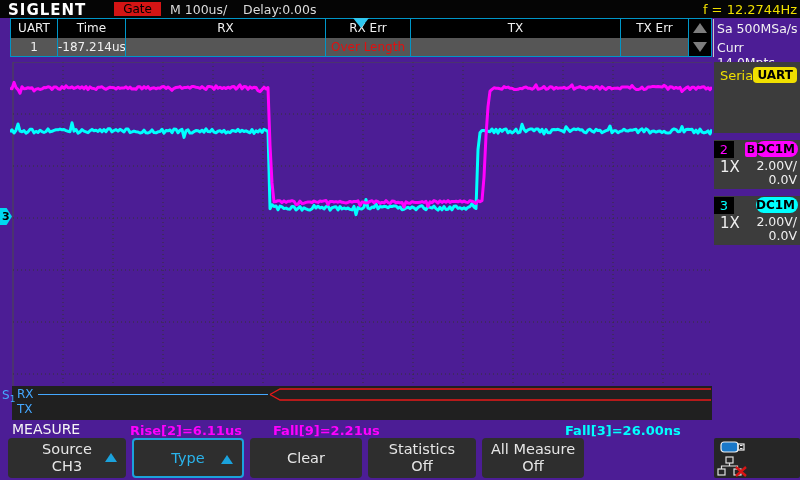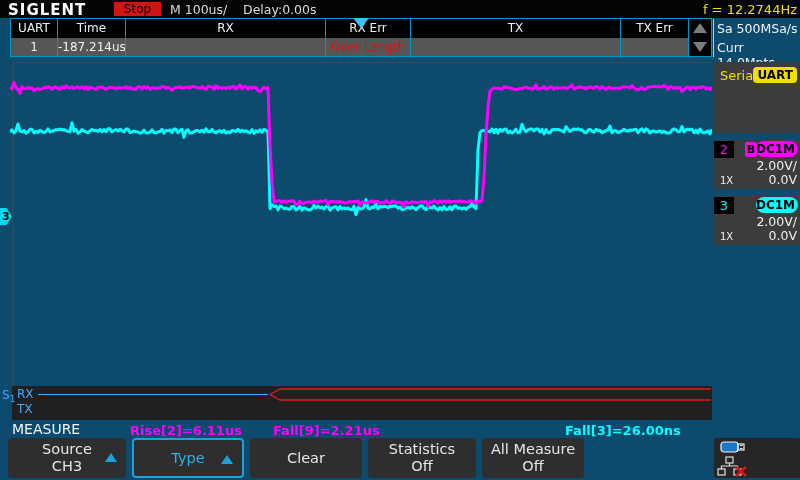--- a/index.html
+++ b/index.html
@@ -1,16 +1,16 @@
 <!DOCTYPE html>
 <html><head>
 <meta charset="utf-8">
 <style>
   html,body{margin:0;padding:0;background:#000;}
-  .screen{position:relative;width:800px;height:480px;background:#0c4a6e;overflow:hidden;
+  .screen{position:relative;width:800px;height:480px;background:#4c1d95;overflow:hidden;
           font-family:"DejaVu Sans", sans-serif;}
   .abs{position:absolute;}
 
   
   .topbar{left:0;top:0;width:800px;height:18px;background:#050505;}
   .logo{left:8px;top:1px;color:#fff;font-weight:bold;font-size:15px;letter-spacing:1px;}
   .runstate{left:114px;top:2px;width:47px;height:14px;background:#d41414;color:#000;
             font-size:12px;text-align:center;line-height:14px;}
   .tbtext{top:2px;color:#dcdcdc;font-size:12.5px;}
   .tbfreq{right:3px;top:2px;color:#f0e000;font-size:13px;}
@@ -42,21 +42,21 @@
   .serial-lbl{left:6px;top:6px;color:#f0e000;font-size:13px;position:absolute;}
   .serial-badge{right:3px;top:5px;background:#f0e000;color:#000;font-size:12px;font-weight:bold;
                 padding:1px 4px;border-radius:4px;position:absolute;}
   .chbox{left:714px;width:86px;height:49px;background:#3c3c3c;}
   .ch-num{position:absolute;left:0;top:1px;width:20px;height:17px;background:#000;
           font-size:13px;text-align:center;line-height:17px;}
   .ch-bwl{position:absolute;left:31px;top:2px;width:12px;height:15px;color:#000;font-weight:bold;
           font-size:11px;text-align:center;line-height:15px;border-radius:2px;}
   .ch-coup{position:absolute;right:2px;top:1px;width:42px;height:16px;color:#000;font-weight:bold;
            font-size:12px;text-align:left;line-height:16px;border-radius:8px;}
-  .ch-probe{position:absolute;left:6px;top:18px;color:#efefef;font-size:10px;margin-top:17px;}
+  .ch-probe{position:absolute;left:6px;top:18px;color:#efefef;font-size:15px;}
   .ch-scale{position:absolute;right:3px;top:18px;color:#efefef;font-size:12.5px;}
   .ch-offs{position:absolute;right:3px;top:32px;color:#efefef;font-size:12.5px;}
 
   
   .wavebox{left:10px;top:62px;width:702px;height:358px;}
   .ch3-marker{left:0;top:208px;width:12px;height:17px;background:#00d8f0;color:#000;
               font-size:11px;font-weight:bold;line-height:17px;text-align:left;padding-left:2px;
               box-sizing:border-box;clip-path:polygon(0 0,55% 0,100% 50%,55% 100%,0 100%);}
 
   
@@ -85,21 +85,21 @@
           border-right:6px solid transparent;border-top:9px solid #1e78d2;}
   .iconpanel{left:714px;top:438px;width:86px;height:40px;background:#262626;border-radius:2px;}
 </style>
 </head>
 <body>
 
 <div class="screen">
 
   <div class="abs topbar">
     <div class="abs logo">SIGLENT</div>
-    <div class="abs runstate">Stop</div>
+    <div class="abs runstate">Gate</div>
     <div class="abs tbtext" style="left:170px">M 100us/</div>
     <div class="abs tbtext" style="left:243px">Delay:0.00s</div>
     <div class="abs tbfreq">f = 12.2744Hz</div>
   </div>
 
   <div class="abs dtable">
     <div class="dt-row dt-hrow">
       <div class="dt-cell c0">UART</div>
       <div class="dt-cell c1">Time</div>
       <div class="dt-cell c2">RX</div>

